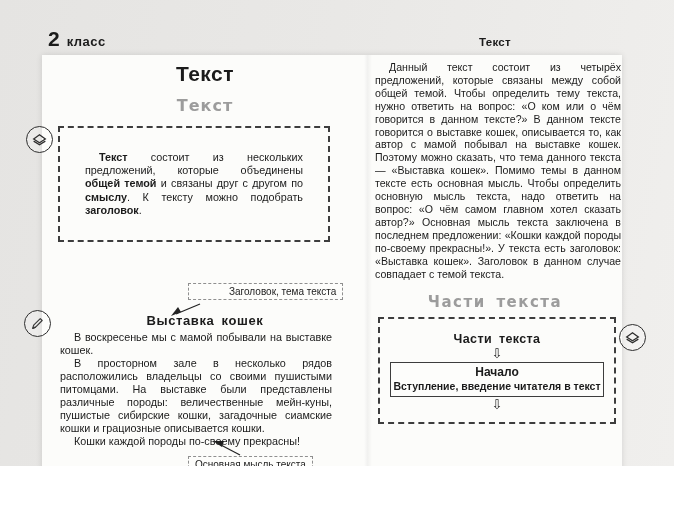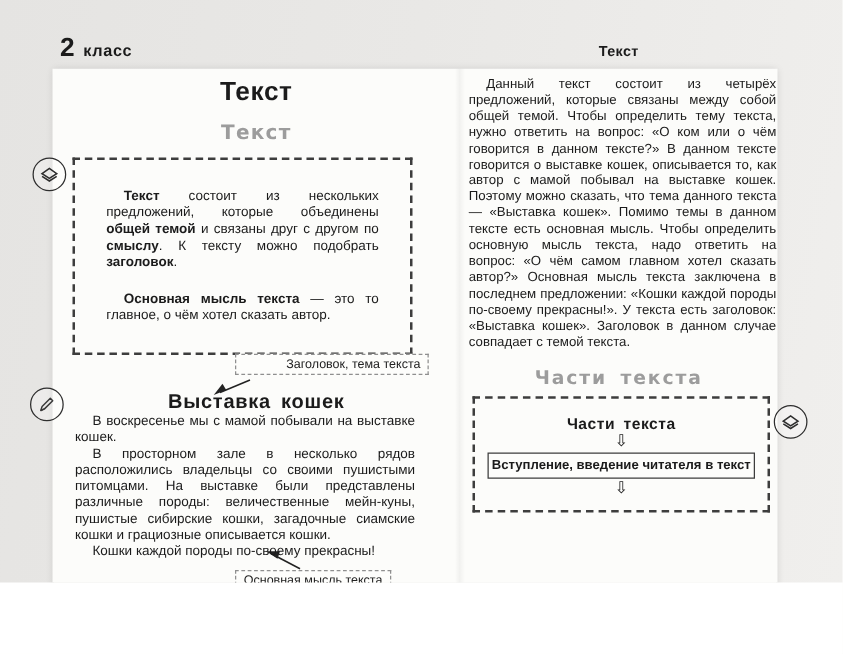--- a/index.html
+++ b/index.html
@@ -19,21 +19,21 @@
   
   .page-left{position:absolute;left:42px;top:55px;width:326px;height:468px;}
   .page-right{position:absolute;left:368px;top:55px;width:254px;height:468px;}
   .lp-title{position:absolute;top:7px;left:0;width:100%;text-align:center;font-size:21px;font-weight:bold;letter-spacing:.5px;}
   .lp-subtitle{position:absolute;top:41px;left:0;width:100%;text-align:center;font-size:16px;font-weight:bold;color:#9c9c9c;font-family:"DejaVu Sans",sans-serif;letter-spacing:1px;}
   .rule-box{position:absolute;top:71px;left:16px;width:272px;box-sizing:border-box;border:2px dashed #3d3d3d;padding:7px 9px;font-size:10.8px;line-height:13.2px;text-align:justify;}
   .rule-box p{margin:16px;text-indent:14px;}
   .label-tag{position:absolute;border:1px dashed #8f8f8f;background:#fdfdfb;font-size:10px;padding:2px 6px;white-space:nowrap;color:#222;}
   .tag-heading{left:146px;top:228px;padding-left:40px;}
   .tag-idea{left:146px;top:401px;}
-  .story-title{position:absolute;top:258px;left:0;width:100%;text-align:center;font-size:16px;font-weight:bold;letter-spacing:.6px;word-spacing:3px;}
+  .story-title{position:absolute;top:258px;left:0;width:100%;text-align:center;font-size:13px;font-weight:bold;letter-spacing:.6px;word-spacing:3px;}
   .story{position:absolute;top:276px;left:18px;width:272px;font-size:10.8px;line-height:13px;text-align:justify;}
   .story p{margin:0;text-indent:14px;}
   .story p.last{text-align:left;}
   .arrows{position:absolute;left:0;top:0;width:326px;height:468px;pointer-events:none;}
   .pageno{position:absolute;font-size:12.5px;font-weight:bold;color:#222;}
   .pn-left{left:29px;top:476px;}
   .pn-right{left:623px;top:476px;}
   
   .rp-body{position:absolute;top:6px;left:7px;width:246px;font-size:10.6px;line-height:12.9px;text-align:justify;text-indent:14px;margin:0;}
   .rp-heading{position:absolute;top:238px;left:0;width:100%;text-align:center;font-size:15px;font-weight:bold;color:#9c9c9c;font-family:"DejaVu Sans",sans-serif;letter-spacing:1.5px;word-spacing:4px;}
@@ -64,21 +64,20 @@
 
   <div class="spread"></div>
   <div class="seam"></div>
 
   <div class="page-left">
     <div class="lp-title">Текст</div>
     <div class="lp-subtitle">Текст</div>
 
     <div class="rule-box">
       <p><b>Текст</b><span> состоит из нескольких предложений, которые объединены </span><b>общей темой</b><span> и связаны друг с другом по </span><b>смыслу</b><span>. К тексту можно подобрать </span><b>заголовок</b><span>.</span></p>
-      <p><b>Основная мысль текста</b><span> — это то главное, о чём хотел сказать автор.</span></p>
     </div>
 
     <div class="label-tag tag-heading">Заголовок, тема текста</div>
 
     <svg class="arrows" viewBox="0 0 326 468" xmlns="http://www.w3.org/2000/svg">
 
       <line x1="158" y1="249" x2="134" y2="259" stroke="#222" stroke-width="1.2"></line>
       <polygon points="129,261 139,257 136,252" fill="#222"></polygon>
 
       <line x1="198" y1="400" x2="177" y2="389" stroke="#222" stroke-width="1.2"></line>
@@ -97,20 +96,21 @@
 
   <div class="page-right">
     <p class="rp-body">Данный текст состоит из четырёх предложений, которые связаны между собой общей темой. Чтобы определить тему текста, нужно ответить на вопрос: «О ком или о чём говорится в данном тексте?» В данном тексте говорится о выставке кошек, описывается то, как автор с мамой побывал на выставке кошек. Поэтому можно сказать, что тема данного текста — «Выставка кошек». Помимо темы в данном тексте есть основная мысль. Чтобы определить основную мысль текста, надо ответить на вопрос: «О чём самом главном хотел сказать автор?» Основная мысль текста заключена в последнем предложении: «Кошки каждой породы по-своему прекрасны!». У текста есть заголовок: «Выставка кошек». Заголовок в данном случае совпадает с темой текста.</p>
 
     <div class="rp-heading">Части текста</div>
 
     <div class="parts-box">
       <div class="diagram-title">Части текста</div>
       <div class="darrow">⇩</div>
       <div class="start-box">
+        <div class="start-title">Начало</div>
         <div class="start-sub">Вступление, введение читателя в текст</div>
       </div>
       <div class="darrow">⇩</div>
     </div>
   </div>
 
   <div class="badge b1">
     <svg width="17" height="17" viewBox="-8 -8 16 16" xmlns="http://www.w3.org/2000/svg">
       <path d="M-5.5 -0.5 L0 -4.5 L5.5 -0.5 L0 3 Z" fill="none" stroke="#2e2e2e" stroke-width="1.2"></path>
       <path d="M-5.5 1.5 L0 5 L5.5 1.5" fill="none" stroke="#2e2e2e" stroke-width="1.2"></path>

